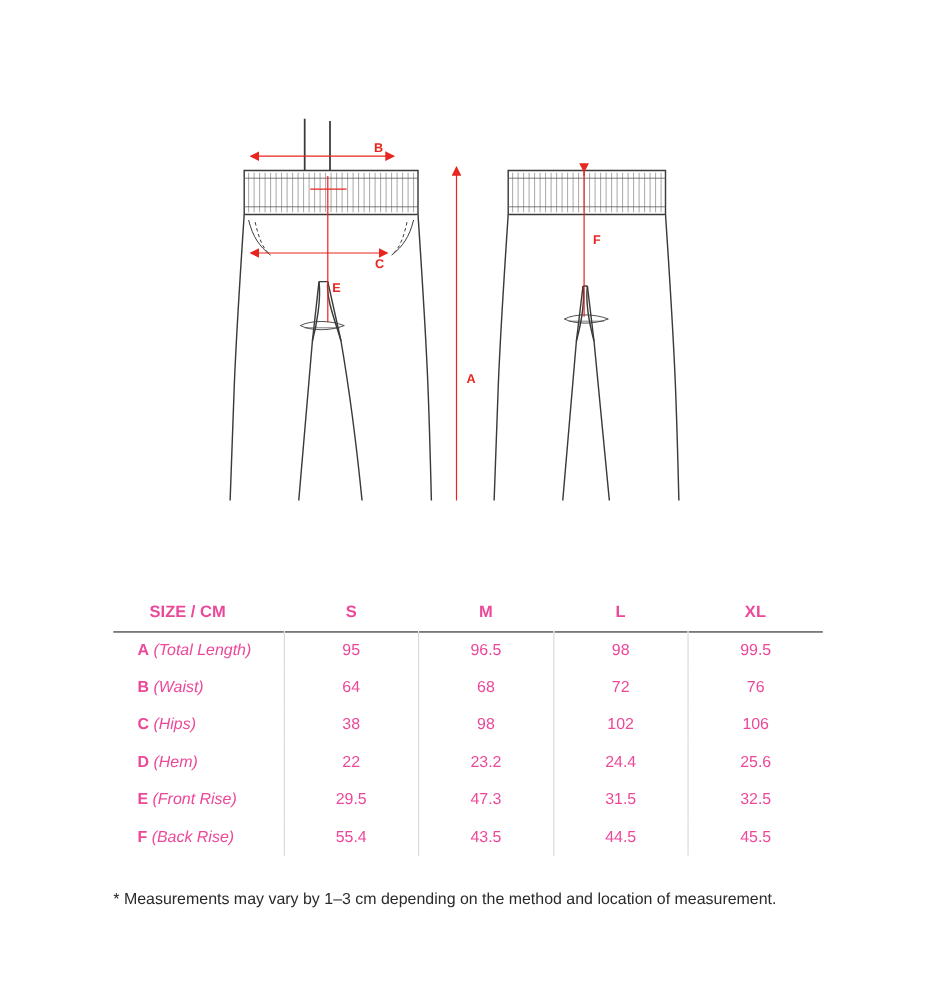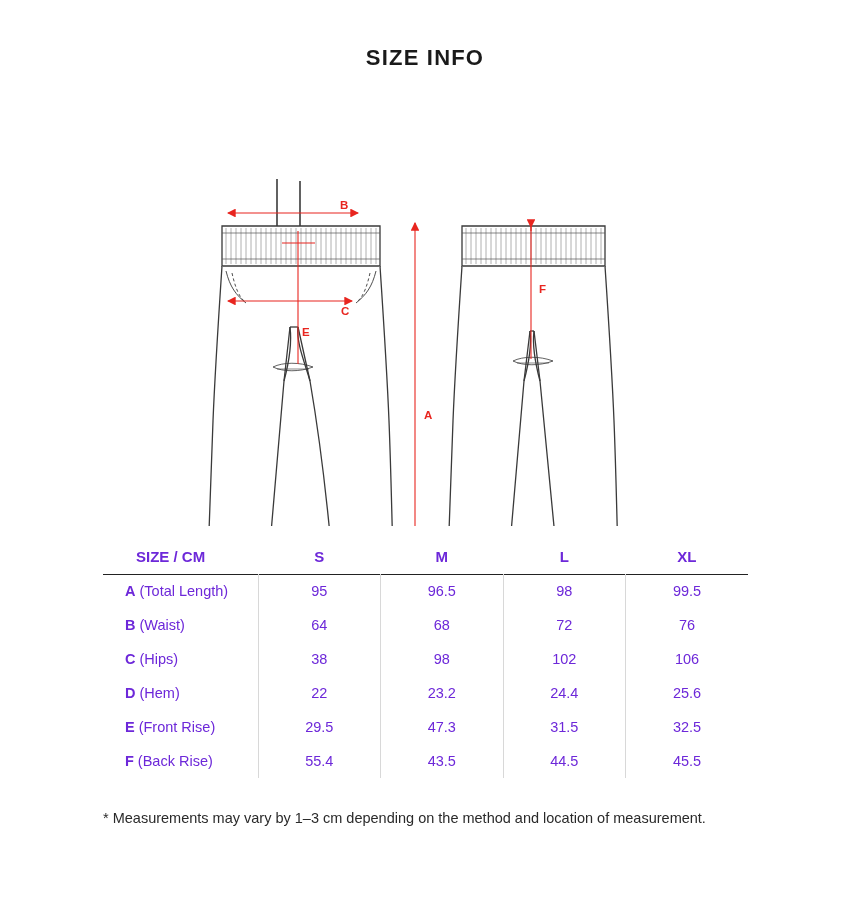--- a/index.html
+++ b/index.html
@@ -49,21 +49,21 @@
     width: 645px;
     table-layout: fixed;
   }
   table.size-table th,
   table.size-table td {
     font-size: 14.5px;
     padding: 0;
     height: 34px;
     text-align: center;
     vertical-align: middle;
-    color: #6d28d9;
+    color: #ec4899;
   }
   table.size-table thead th {
     font-weight: bold;
     font-size: 15px;
   }
   table.size-table thead th.head-label {
     text-align: left;
     padding-left: 33px;
   }
   table.size-table thead tr {
@@ -74,20 +74,21 @@
     padding-left: 22px;
     font-size: 14.5px;
     white-space: nowrap;
   }
   table.size-table tbody td.row-label .letter {
     font-weight: bold;
     margin-right: 4px;
   }
   table.size-table tbody td.row-label .desc {
     font-weight: normal;
+    font-style: italic;
   }
   table.size-table tbody td.val {
     border-left: 1px solid #d8d8d8;
     margin-left: 32px;
   }
   table.size-table tbody td.val.c2,
   table.size-table tbody td.val.c3,
   table.size-table tbody td.val.c4 {
     border-left: 1px solid #d8d8d8;
   }
@@ -100,21 +101,20 @@
     width: 700px;
     font-size: 14.5px;
     color: #2a2a2a;
   }
 </style>
 </head>
 <body>
 
 <div class="page">
 
-  <h1 class="title">SIZE INFO</h1>
 
   <div class="diagram-wrap">
     <svg width="850" height="445" viewBox="0 0 850 445" xmlns="http://www.w3.org/2000/svg">
       <defs>
         <marker id="arrR" markerWidth="8" markerHeight="8" refX="7" refY="4" orient="auto">
           <path d="M0,0 L8,4 L0,8 z" fill="#e8251f"></path>
         </marker>
         <marker id="arrL" markerWidth="8" markerHeight="8" refX="1" refY="4" orient="auto">
           <path d="M8,0 L0,4 L8,8 z" fill="#e8251f"></path>
         </marker>

